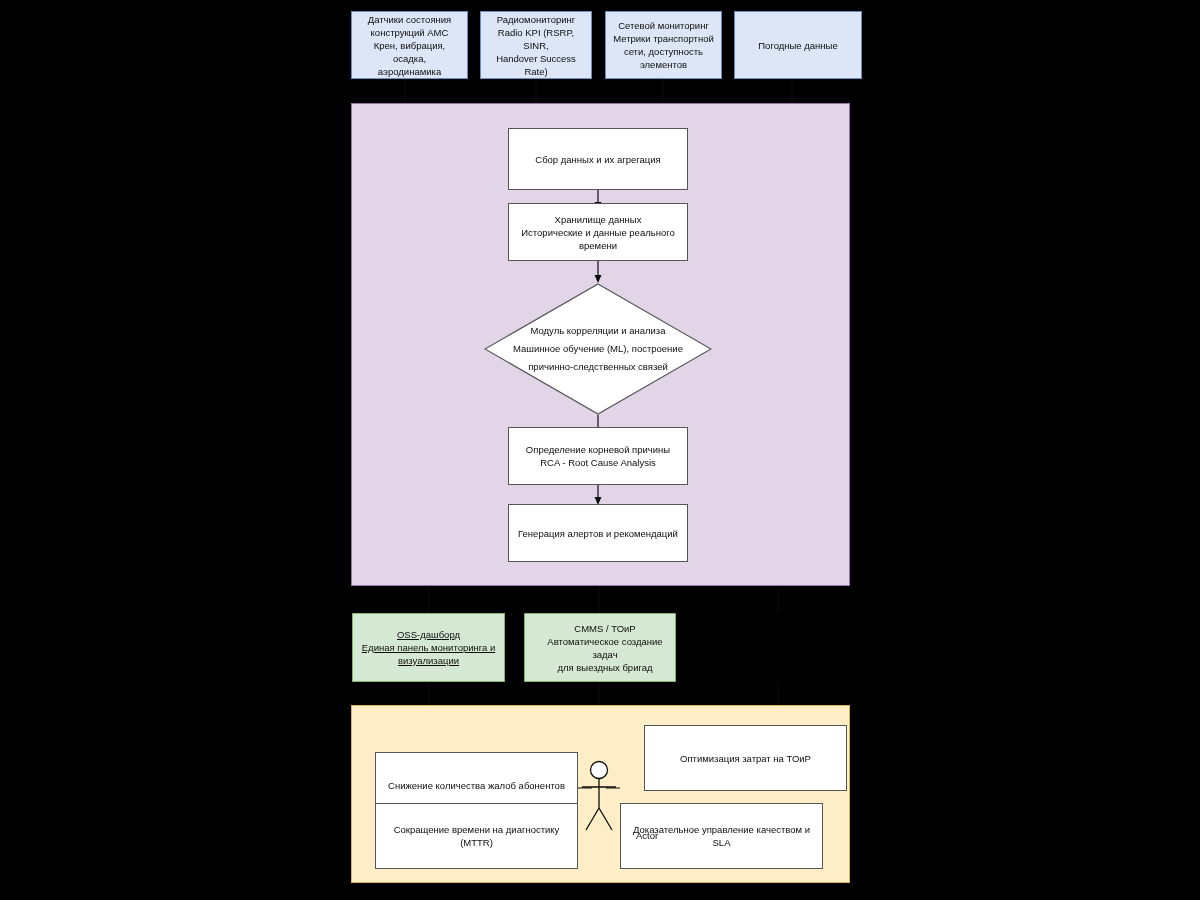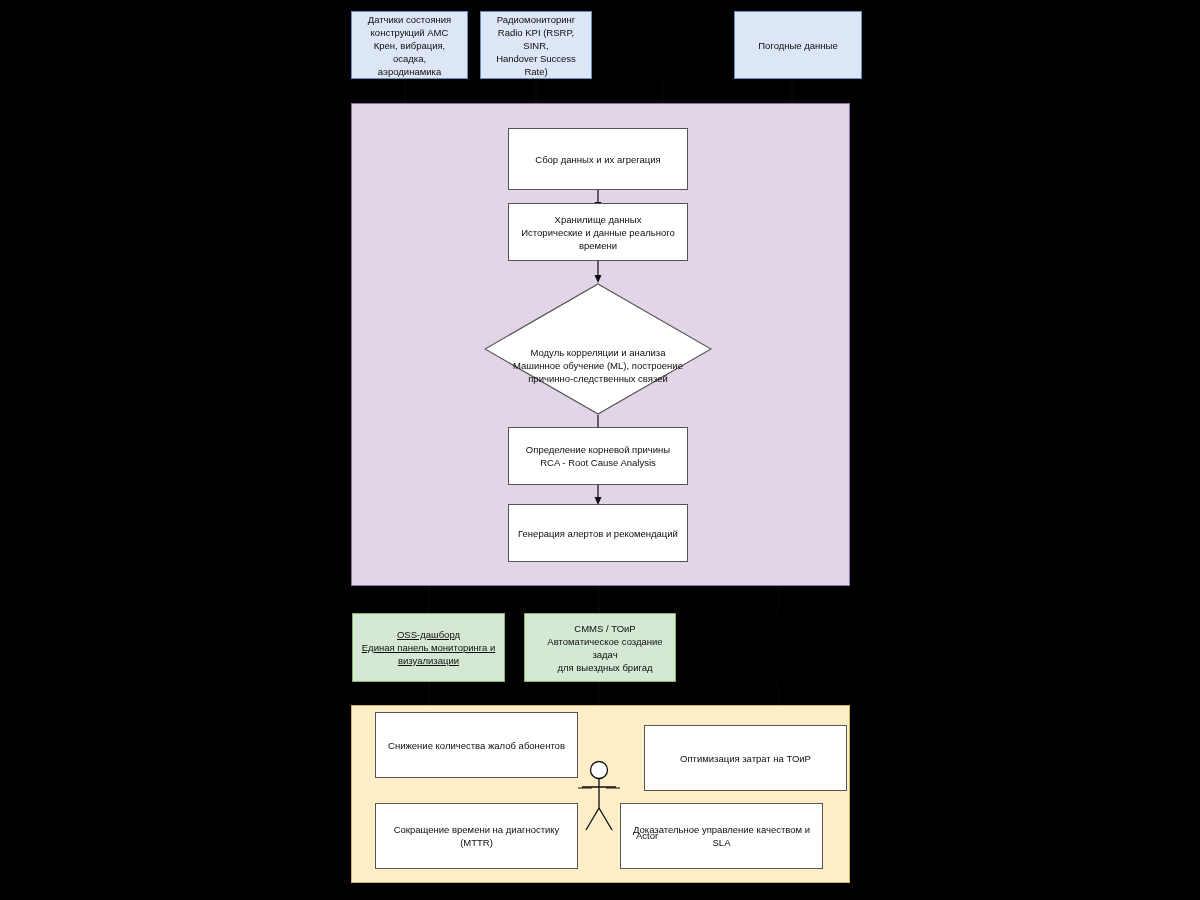--- a/index.html
+++ b/index.html
@@ -57,29 +57,29 @@
   }
   .diamond-wrap svg {
     position: absolute;
     left: 0;
     top: 0;
     display: block;
   }
   .diamond-label {
     position: absolute;
     left: 0;
-    top: 16px;
+    top: 0;
     width: 100%;
     height: 100%;
     display: flex;
     align-items: center;
     justify-content: center;
     text-align: center;
     font-size: 9.5px;
-    line-height: 13px;
+    line-height: 18px;
     color: #0d0d0d;
     white-space: pre-line;
     pointer-events: none;
   }
 
   
   .green-box {
     background: #d5e8d4;
     border: 1.4px solid #82b366;
   }
@@ -121,20 +121,24 @@
 
   <div class="node src-box" style="left:351px; top:11px; width:117px; height:68px;">Датчики состояния
 конструкций АМС
 Крен, вибрация, осадка,
 аэродинамика</div>
 
   <div class="node src-box" style="left:480px; top:11px; width:112px; height:68px;">Радиомониторинг
 Radio KPI (RSRP, SINR,
 Handover Success Rate)</div>
 
+  <div class="node src-box" style="left:605px; top:11px; width:117px; height:68px;">Сетевой мониторинг
+Метрики транспортной
+сети, доступность
+элементов</div>
 
   <div class="node src-box" style="left:734px; top:11px; width:128px; height:68px;">Погодные данные</div>
 
   <div class="connector" style="left:404px; top:79px; width:2px; height:25px;">
     <svg width="2" height="25">
         <line x1="1" y1="0" x2="1" y2="25" stroke="#0d0d0d" stroke-width="1"></line>
       </svg>
   </div>
   <div class="connector" style="left:535px; top:79px; width:2px; height:25px;">
     <svg width="2" height="25">
@@ -238,21 +242,21 @@
       </svg>
   </div>
   <div class="connector" style="left:777px; top:682px; width:2px; height:24px;">
     <svg width="2" height="24">
         <line x1="1" y1="0" x2="1" y2="24" stroke="#0d0d0d" stroke-width="1"></line>
       </svg>
   </div>
 
   <div class="orange-container" style="left:351px; top:705px; width:499px; height:178px;"></div>
 
-  <div class="node proc-box" style="left:375px; top:712px; width:203px; height:66px;">Снижение количества жалоб абонентов</div>
+  <div class="node proc-box" style="left:375px; top:752px; width:203px; height:66px;">Снижение количества жалоб абонентов</div>
 
   <div class="node proc-box" style="left:620px; top:725px; width:203px; height:66px;margin-left:24px;">Оптимизация затрат на ТОиР</div>
 
   <div class="node proc-box" style="left:375px; top:803px; width:203px; height:66px;">Сокращение времени на диагностику (MTTR)</div>
 
   <div class="node proc-box" style="left:620px; top:803px; width:203px; height:66px;">Доказательное управление качеством и SLA</div>
 
   <div class="connector" style="left:578px; top:787px; width:14px; height:2px;">
     <svg width="14" height="2">
         <line x1="0" y1="1" x2="14" y2="1" stroke="#0d0d0d" stroke-width="1"></line>

